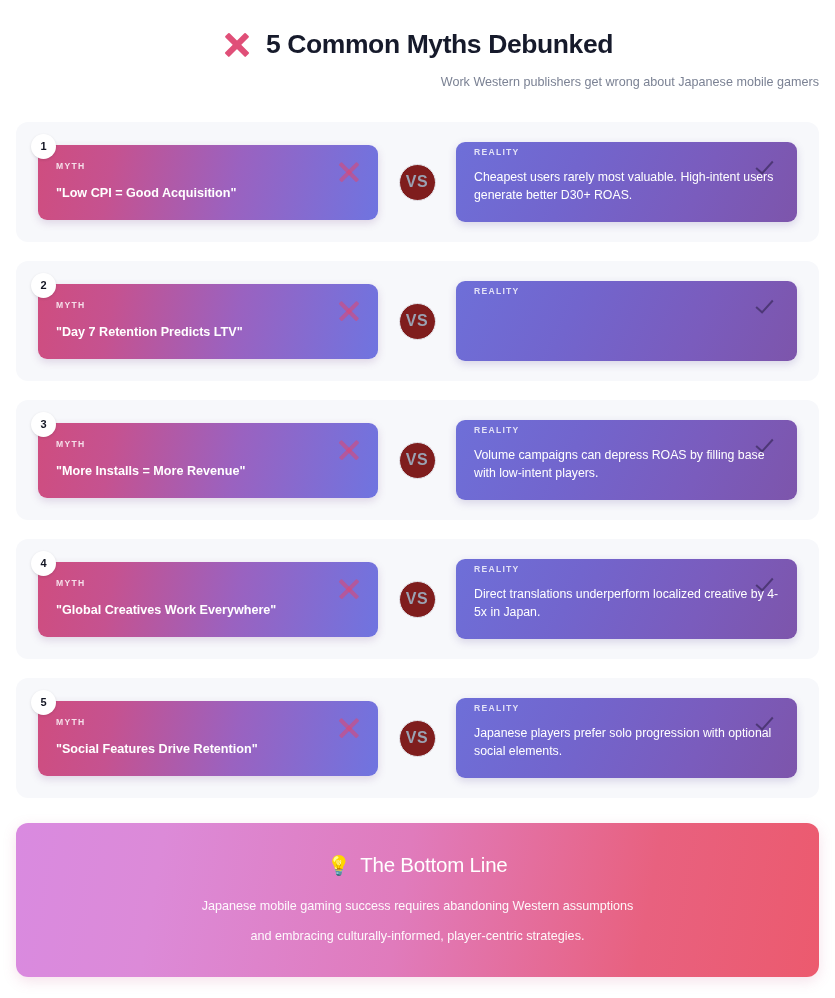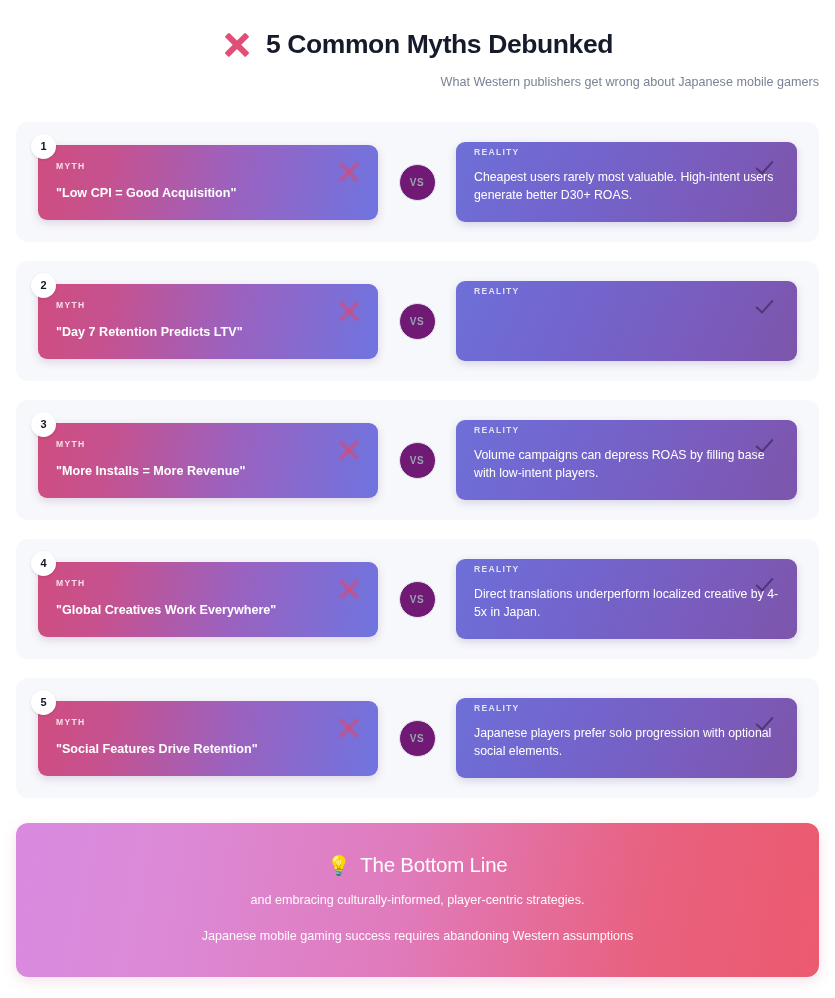--- a/index.html
+++ b/index.html
@@ -154,26 +154,26 @@
     flex: none;
     width: 78px;
     display: flex;
     align-items: center;
     justify-content: center;
   }
   .vs-circle {
     width: 37px;
     height: 37px;
     border-radius: 50%;
-    background: #701a75;
+    background: #7f1d1d;
     border: 1.5px solid #e6e9ef;
     display: flex;
     align-items: center;
     justify-content: center;
-    font-size: 10px;
+    font-size: 16px;
     font-weight: bold;
     color: #9aa2b2;
     letter-spacing: 0.5px;
   }
 
   
   .reality-card {
     position: relative;
     flex: 1;
     border-radius: 9px;
@@ -244,21 +244,21 @@
 </head>
 <body>
 
 <div class="page">
 
   <div class="header">
     <div class="title-row">
       <span class="title-x"></span>
       <h1 class="page-title">5 Common Myths Debunked</h1>
     </div>
-    <p class="page-subtitle">What Western publishers get wrong about Japanese mobile gamers</p>
+    <p class="page-subtitle">Work Western publishers get wrong about Japanese mobile gamers</p>
   </div>
 
   <div class="rows">
 
     <div class="myth-row">
       <div class="myth-card">
         <div class="badge">1</div>
         <div class="card-label">MYTH</div>
         <div class="myth-text">"Low CPI = Good Acquisition"</div>
         <span class="card-x"></span>
@@ -340,17 +340,17 @@
       </div>
     </div>
 
   </div>
 
   <div class="bottom-banner">
     <div class="bb-title-row">
       <span class="bb-bulb">💡</span>
       <span class="bb-title">The Bottom Line</span>
     </div>
+    <div class="bb-line first">Japanese mobile gaming success requires abandoning Western assumptions</div>
     <div class="bb-line second">and embracing culturally-informed, player-centric strategies.</div>
-    <div class="bb-line first">Japanese mobile gaming success requires abandoning Western assumptions</div>
   </div>
 
 </div>
 
 </body></html>

